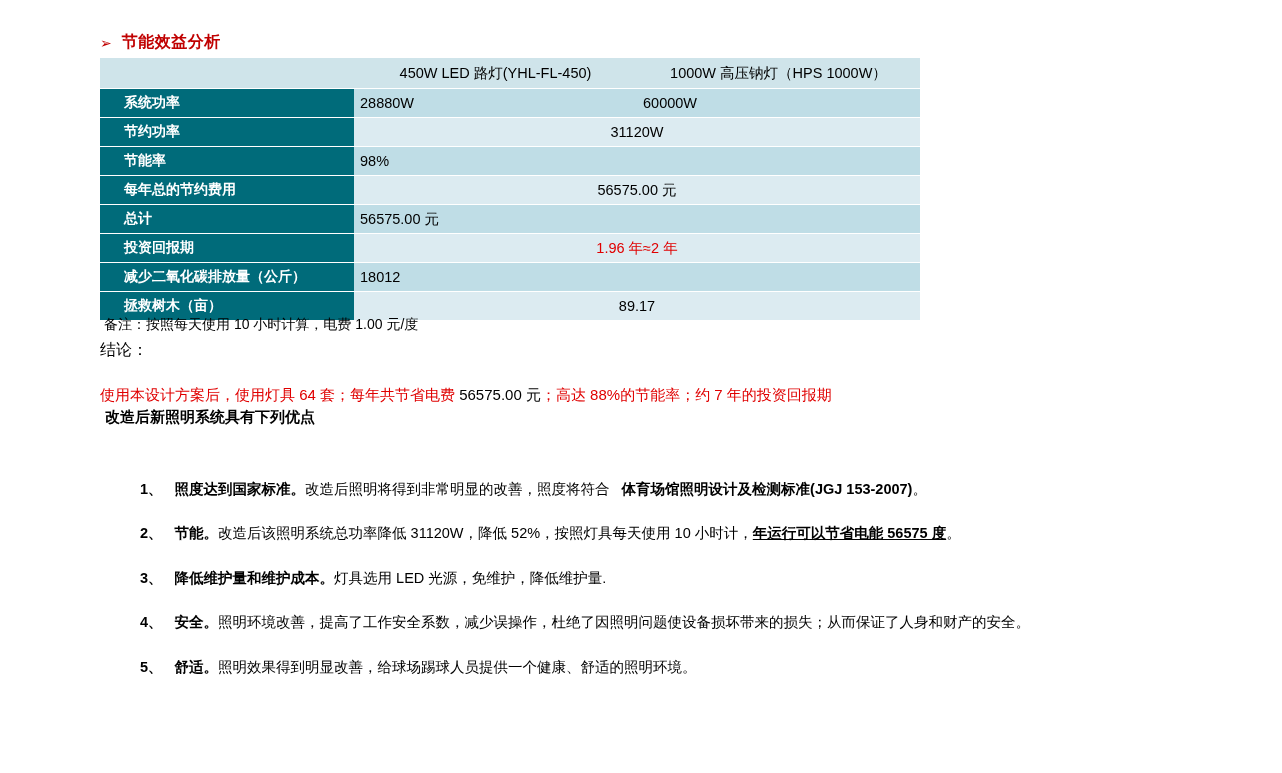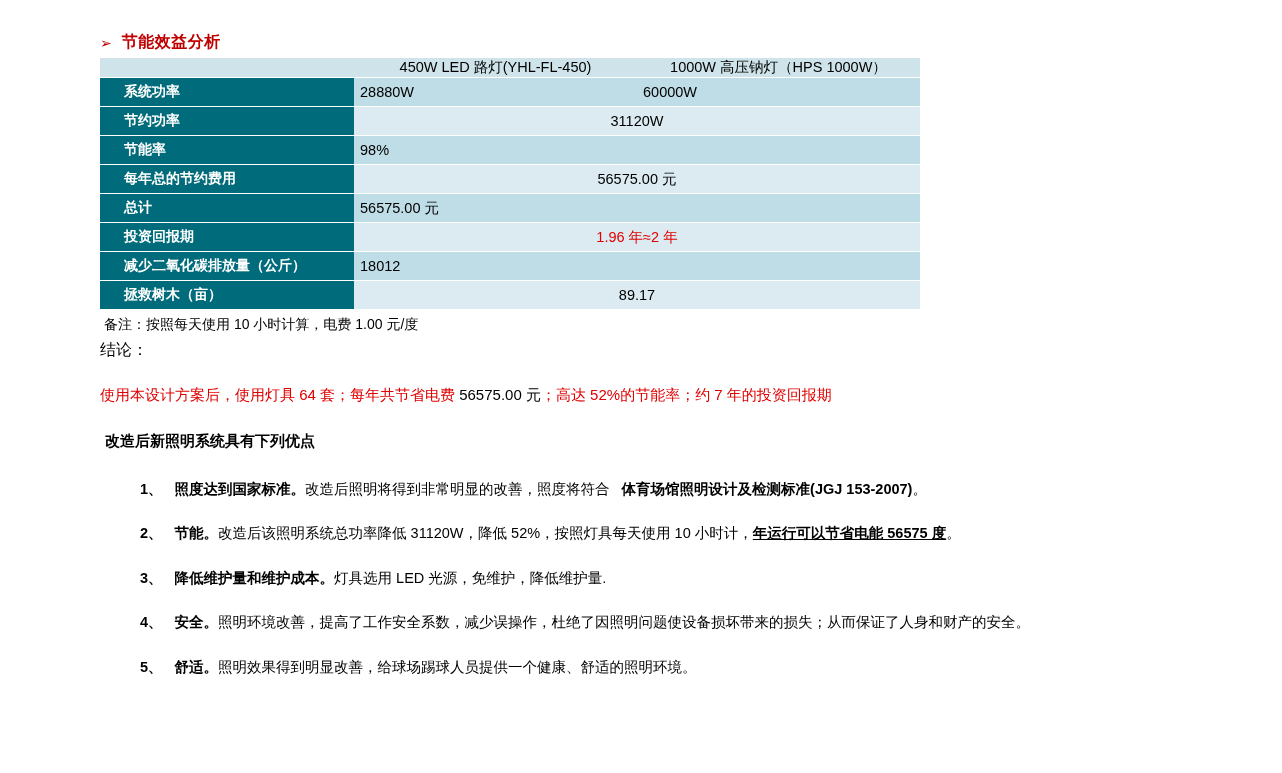--- a/index.html
+++ b/index.html
@@ -52,21 +52,21 @@
   }
   .benefit-table td {
     height: 28px;
     font-size: 14.5px;
     padding: 0 6px;
     border-bottom: 1px solid #ffffff;
   }
   .benefit-table tr.header-row td {
     background: #cfe4ea;
     text-align: center;
-    height: 19px;
+    height: 30px;
     font-size: 14.5px;
     color: #000000;
   }
   .benefit-table tr.header-row td.blank {
     background: #cfe4ea;
   }
   td.label-cell {
     background: #006b7a;
     color: #ffffff;
     font-weight: bold;
@@ -114,21 +114,21 @@
     white-space: nowrap;
   }
   .conclusion-line .blk {
     color: #000000;
   }
 
   
   .adv-title {
     position: absolute;
     left: 105px;
-    top: 432px;
+    top: 408px;
     font-size: 15px;
     font-weight: bold;
     color: #000000;
   }
   .adv-list {
     position: absolute;
     left: 100px;
     top: 478px;
     width: 1100px;
   }
@@ -213,21 +213,21 @@
         <td class="val-light" colspan="2">89.17</td>
       </tr>
     </tbody>
   </table>
 
   <div class="note">备注：按照每天使用 10 小时计算，电费 1.00 元/度</div>
 
   <div class="conclusion-label">结论：</div>
 
   <div class="conclusion-line">
-    <span>使用本设计方案后，使用灯具 64 套；每年共节省电费 </span><span class="blk">56575.00 元</span><span>；高达 52%</span><span>的节能率；约 7 年的投资回报期</span>
+    <span>使用本设计方案后，使用灯具 64 套；每年共节省电费 </span><span class="blk">56575.00 元</span><span>；高达 88%</span><span>的节能率；约 7 年的投资回报期</span>
   </div>
 
   <div class="adv-title">改造后新照明系统具有下列优点</div>
 
   <div class="adv-list">
 
     <div class="adv-item">
       <span class="num">1、</span><span class="strong">照度达到国家标准。</span><span>改造后照明将得到非常明显的改善，照度将符合</span><span class="strong">体育场馆照明设计及检测标准(JGJ 153-2007)</span><span>。</span>
     </div>
 

